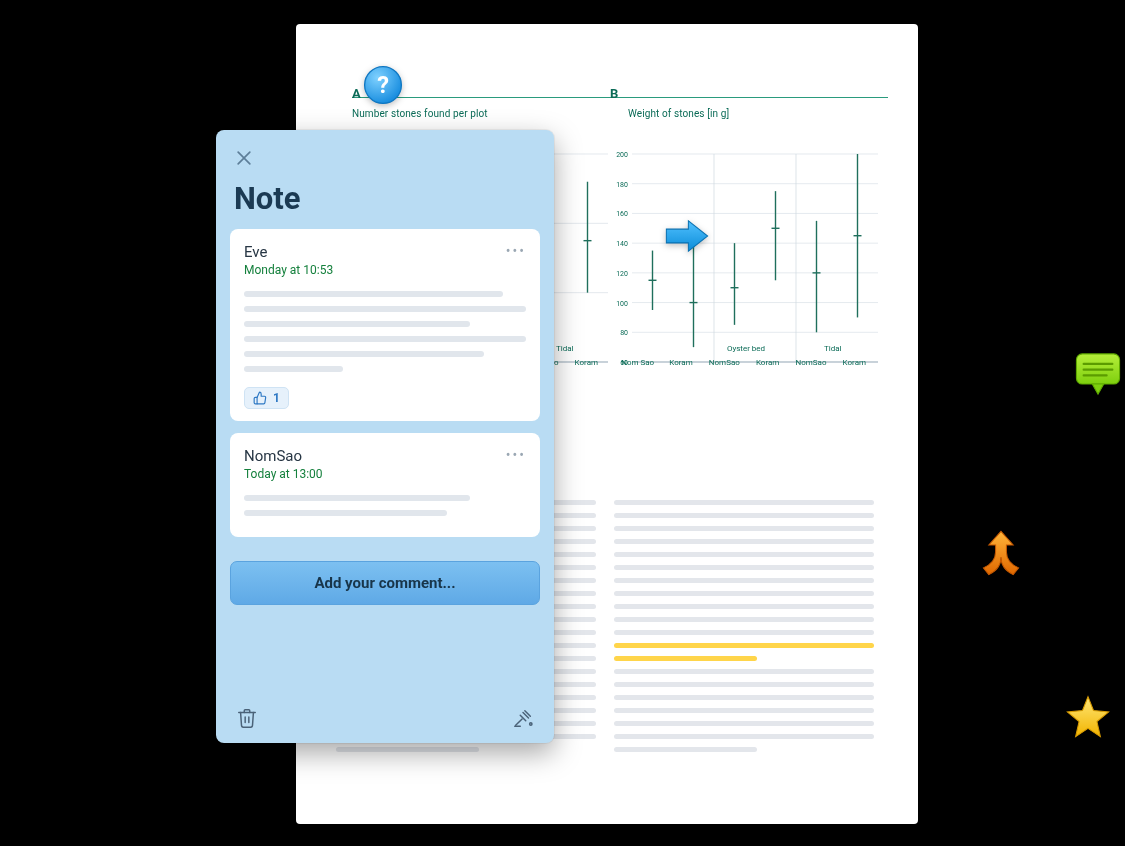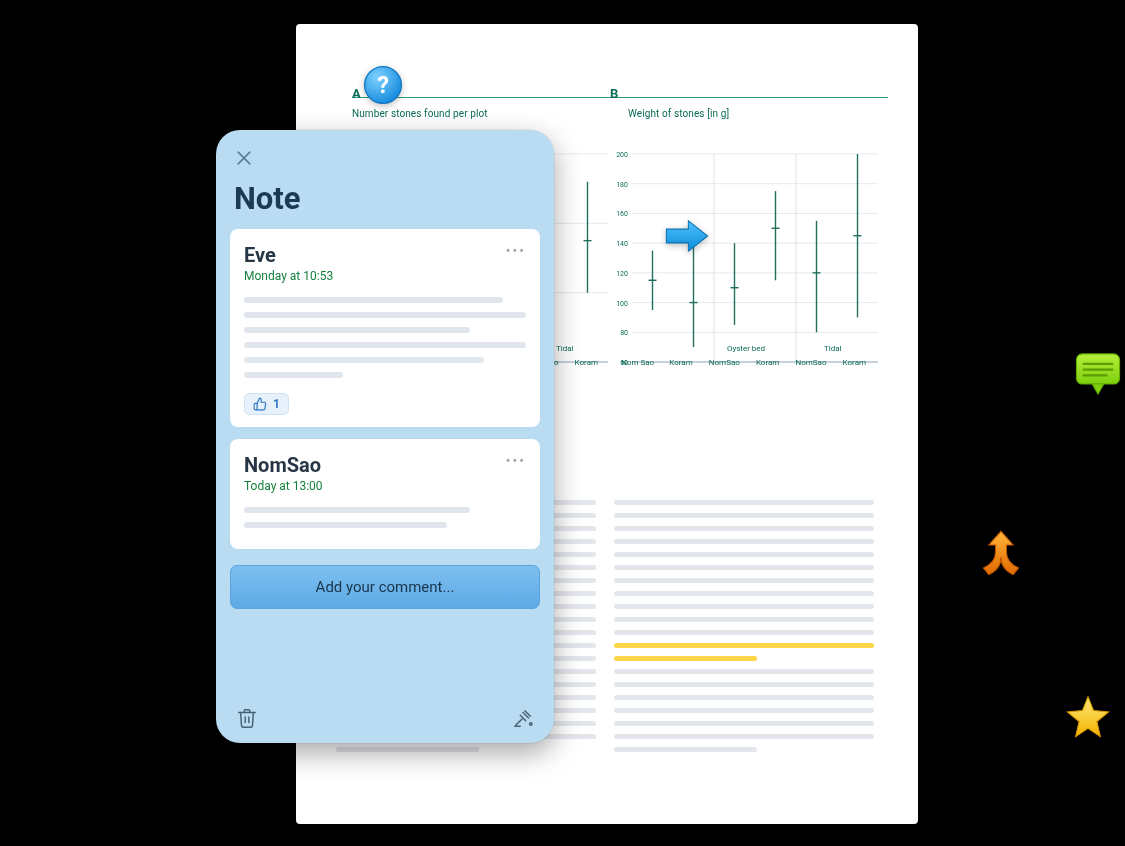--- a/index.html
+++ b/index.html
@@ -90,21 +90,21 @@
   .para-col .line.hl { background: #ffd54a; }
 
   
   .note-panel {
     position: absolute;
     left: 216px;
     top: 130px;
     width: 338px;
     height: 613px;
     background: #b9dcf3;
-    border-radius: 24px;
+    border-radius: 8px;
     box-shadow: 0 10px 28px rgba(0,0,0,.35), 0 0 0 1px rgba(0,0,0,.05);
     display: flex;
     flex-direction: column;
     padding: 18px 14px 12px 14px;
   }
 
   .close-x {
     width: 20px; height: 20px;
     cursor: pointer;
     color: #5d7e98;
@@ -121,21 +121,21 @@
     background: #fff;
     border-radius: 8px;
     padding: 14px 14px 12px 14px;
     margin-bottom: 12px;
   }
   .comment-head {
     display: flex;
     justify-content: space-between;
     align-items: flex-start;
   }
-  .author { font-size: 20px; font-weight: 700; color: #273644; }
+  .author { font-size: 15px; font-weight: 400; color: #273644; }
   .more-dots { color: #9aa7b3; font-size: 14px; letter-spacing: 2px; cursor: pointer; }
   .timestamp { font-size: 12px; color: #15803d; margin-top: 2px; }
   .body-lines { margin-top: 14px; }
   .body-lines .pl {
     height: 6px;
     background: #e1e6ec;
     border-radius: 3px;
     margin-bottom: 9px;
   }
   .w90 { width: 92%; }
@@ -163,23 +163,23 @@
     background: #6eb8ef;
     background: linear-gradient(#7cc0f1,#5fa9e6);
     border: 1px solid #5aa3df;
     border-radius: 7px;
     height: 44px;
     display: flex;
     align-items: center;
     justify-content: center;
     color: #18354a;
     font-size: 15px;
-    font-weight: 400;
+    font-weight: 700;
     cursor: pointer;
-    margin-top: 4px;
+    margin-top: 12px;
   }
 
   .note-footer {
     margin-top: auto;
     display: flex;
     justify-content: space-between;
     align-items: center;
     padding: 8px 6px 2px 6px;
   }
   .note-footer svg { width: 22px; height: 22px; color: #4a6278; cursor: pointer; }

